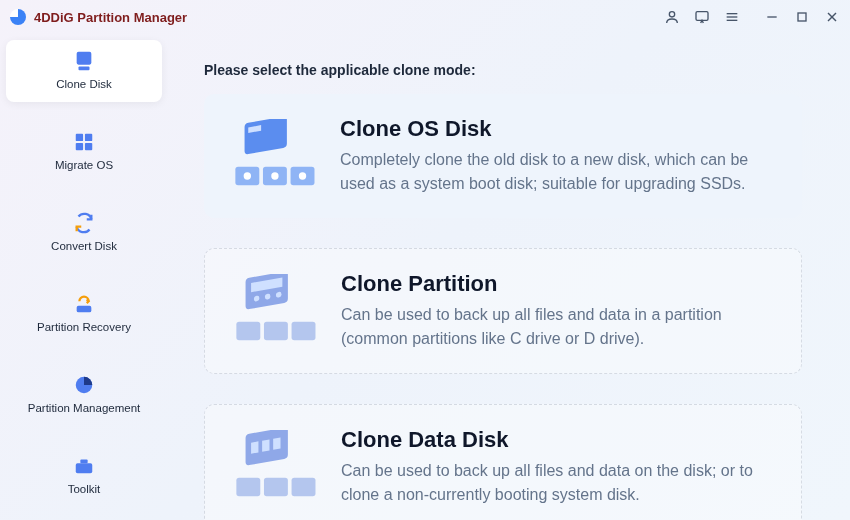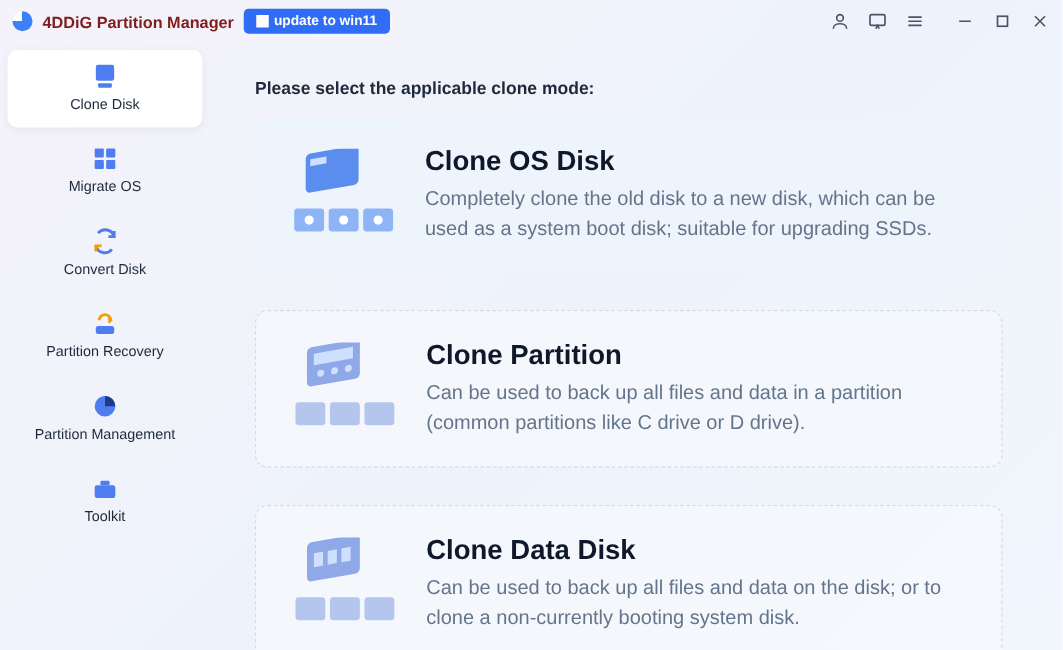--- a/index.html
+++ b/index.html
@@ -54,21 +54,21 @@
 .win-controls { display: flex; gap: 14px; margin-left: 10px; align-items:center;}
 .wc { width: 16px; height: 16px; display:flex;align-items:center;justify-content:center;cursor:pointer;color:#475569;}
 
 
 .content { display: flex; height: calc(520px - 34px); }
 .sidebar {
   width: 168px;
   padding: 6px;
   display: flex;
   flex-direction: column;
-  gap: 4px;
+  gap: 19px;
 }
 .sidebar-item {
   display: flex;
   flex-direction: column;
   align-items: center;
   justify-content: center;
   gap: 6px;
   padding: 10px 4px 12px;
   border-radius: 8px;
   cursor: pointer;
@@ -130,24 +130,20 @@
   color: #64748b;
   line-height: 1.5;
 }
 </style>
 </head>
 <body>
 
 <div class="titlebar">
   <div class="logo-icon"></div>
   <div class="title-text">4DDiG Partition Manager</div>
-  <div class="update-btn">
-    <span class="win-icon"></span>
-    <span>update to win11</span>
-  </div>
   <div class="titlebar-spacer"></div>
   <div class="titlebar-icons">
     <div class="tb-icon">
       <svg viewBox="0 0 24 24" fill="none" stroke="currentColor" stroke-width="2">
           <circle cx="12" cy="8" r="4"></circle>
           <path d="M4 21c0-4 4-6 8-6s8 2 8 6"></path>
         </svg>
     </div>
     <div class="tb-icon">
       <svg viewBox="0 0 24 24" fill="none" stroke="currentColor" stroke-width="2">

